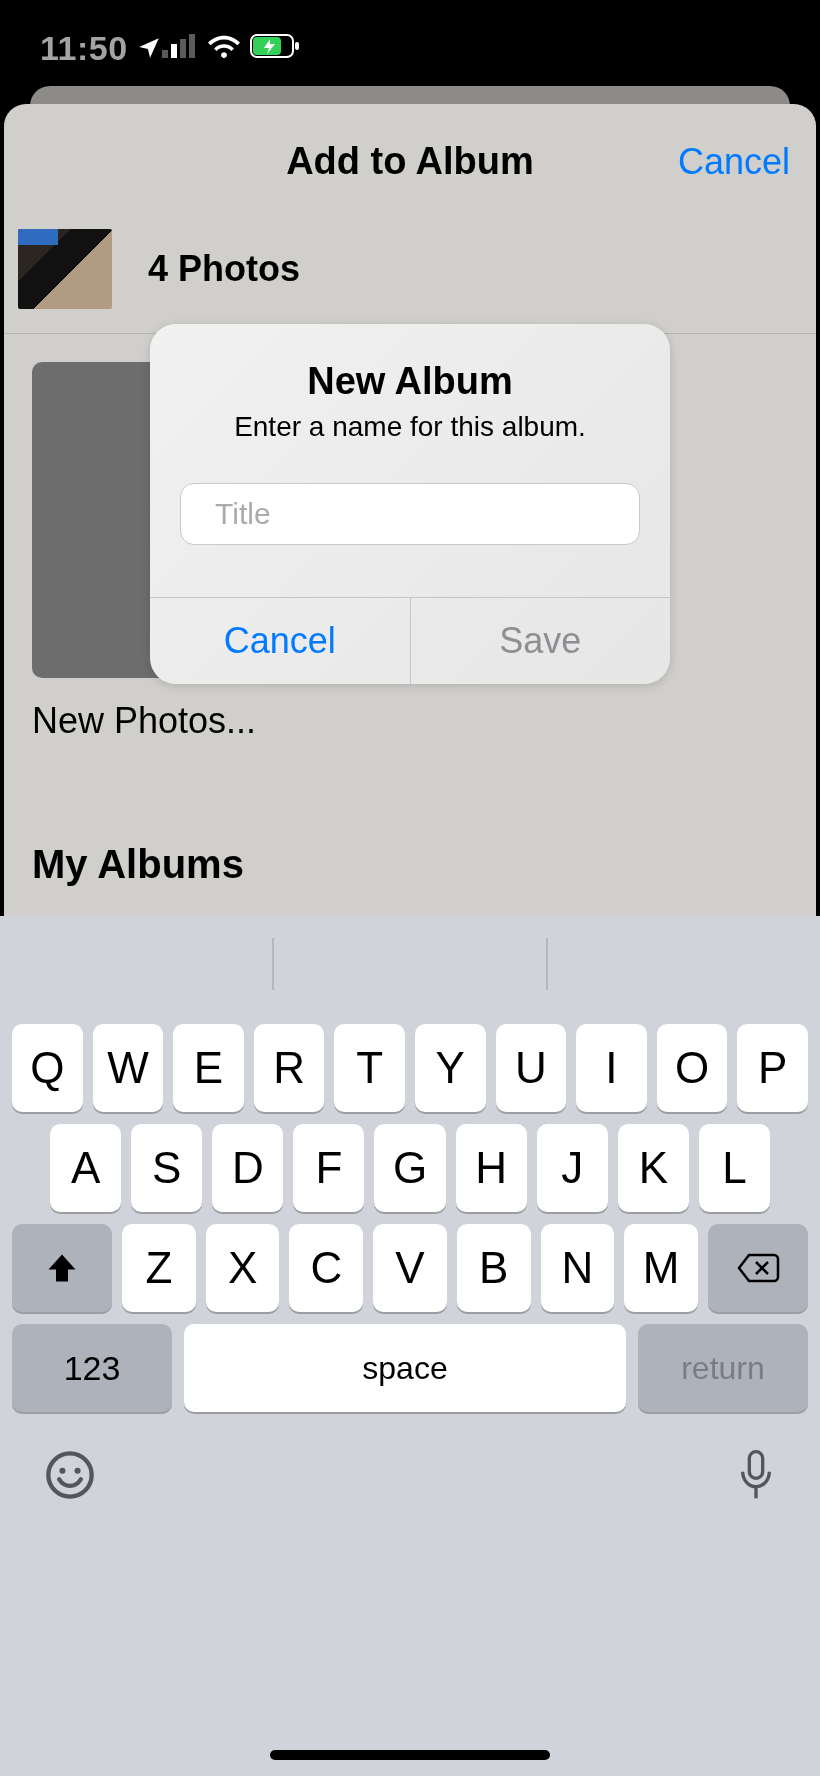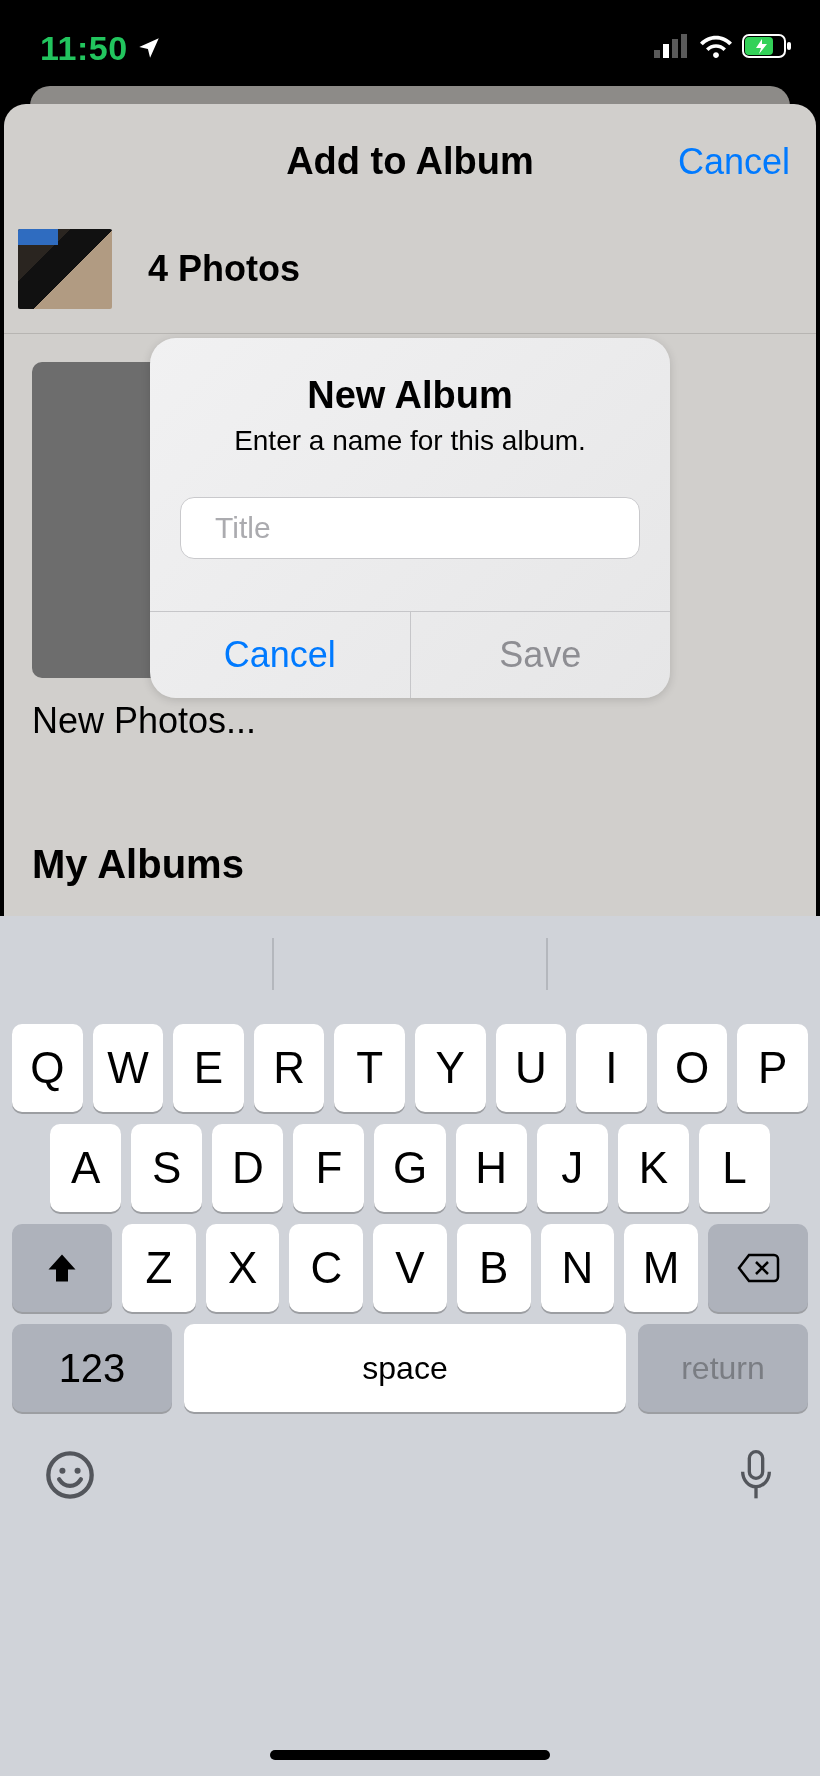--- a/index.html
+++ b/index.html
@@ -11,23 +11,22 @@
     font-family: -apple-system, "Helvetica Neue", Helvetica, Arial, sans-serif;
     position: relative;
     overflow: hidden;
   }
 
   
   .status-bar {
     height: 96px;
     display: flex;
     align-items: center;
-    justify-content: space-between;
     padding: 0 28px 0 40px;
-    color: #22c55e;
+    color: #a3a3a3;
   }
   .status-left { display: flex; align-items: center; }
   .status-time { font-size: 34px; font-weight: 600; letter-spacing: 0.5px; }
   .loc-icon { margin-left: 8px; display: inline-flex; }
   .status-right { display: flex; align-items: center; gap: 10px; }
 
   
   .under-sheet {
     position: absolute;
     top: 86px; left: 30px; right: 30px; height: 40px;
@@ -87,21 +86,21 @@
     width: 340px; height: 40px; border-radius: 8px 8px 0 0;
     background: linear-gradient(90deg, #9c9288, #5e5b57, #cab66a);
   }
   .album-thumb.b {
     background: linear-gradient(90deg, #3b3c4b, #2a2a30, #4a4a55);
   }
 
   
   .alert {
     position: absolute;
-    top: 338px; left: 50%; transform: translateX(-50%);
+    top: 324px; left: 50%; transform: translateX(-50%);
     width: 520px;
     background: linear-gradient(135deg, #f1f1f2, #e6e6e7);
     border-radius: 26px;
     box-shadow: 0 2px 10px rgba(0,0,0,0.15);
     overflow: hidden;
   }
   .alert-body { padding: 36px 30px 28px 30px; text-align: center; }
   .alert-title { font-size: 38px; font-weight: 700; }
   .alert-sub { font-size: 28px; margin-top: 8px; }
   .alert-input {
@@ -140,21 +139,21 @@
   .key {
     flex:1; height: 88px; background:#fff; border-radius: 10px;
     box-shadow: 0 2px 0 rgba(0,0,0,0.25);
     display:flex; align-items:center; justify-content:center;
     font-size: 44px; font-weight: 400; color:#000;
   }
   .key.fn { background:#aeb2bb; flex: 0 0 100px; }
   .key.bksp svg { display:block; }
 
   .kb-bottom { display:flex; gap:12px; padding: 12px 12px 0 12px; }
-  .key.wide123 { flex:0 0 160px; background:#aeb2bb; font-size:40px; }
+  .key.wide123 { flex:0 0 160px; background:#aeb2bb; font-size:34px; }
   .key.space { flex:1; background:#fff; font-size:32px; }
   .key.return { flex:0 0 170px; background:#aeb2bb; color:#7a7d83; font-size:32px; }
 
   .kb-foot { display:flex; justify-content:space-between; align-items:center; padding: 36px 44px 0 44px; }
 
   .home-ind { position:absolute; bottom: 16px; left:50%; transform:translateX(-50%); width: 280px; height: 10px; background:#000; border-radius: 8px; }
 
   
   .kb { z-index: 5; }
   .alert { z-index: 6; }

